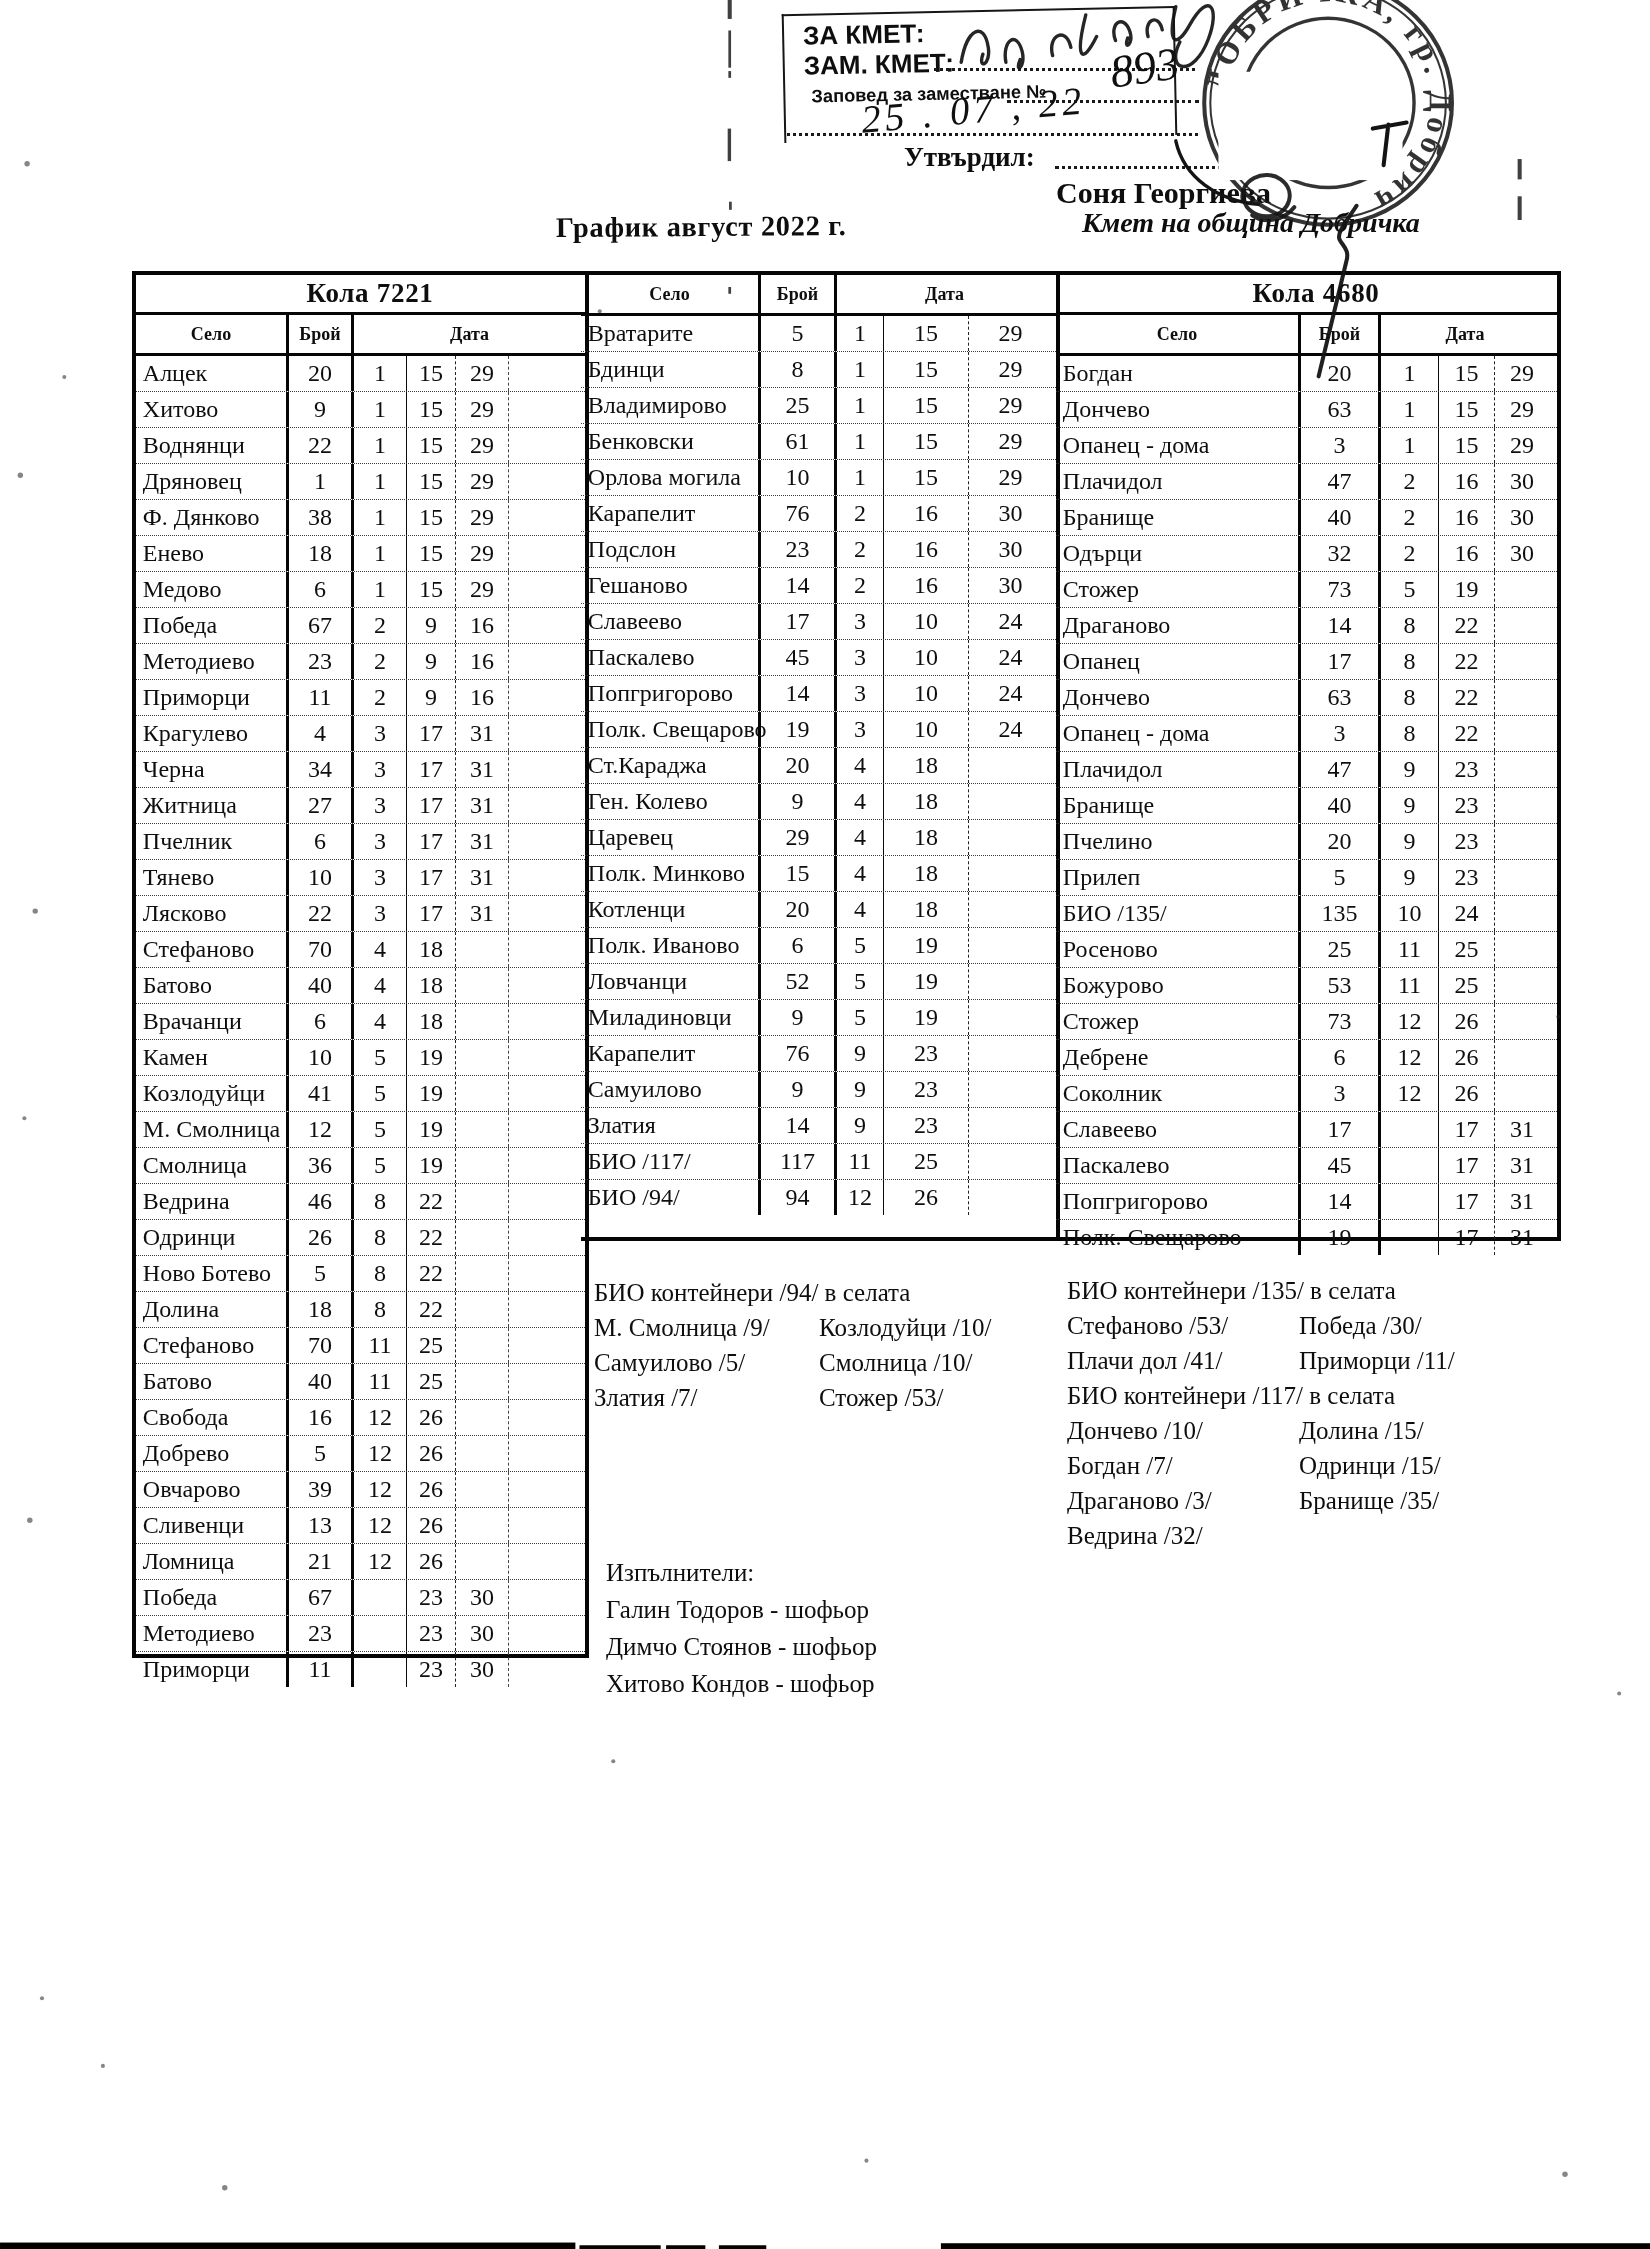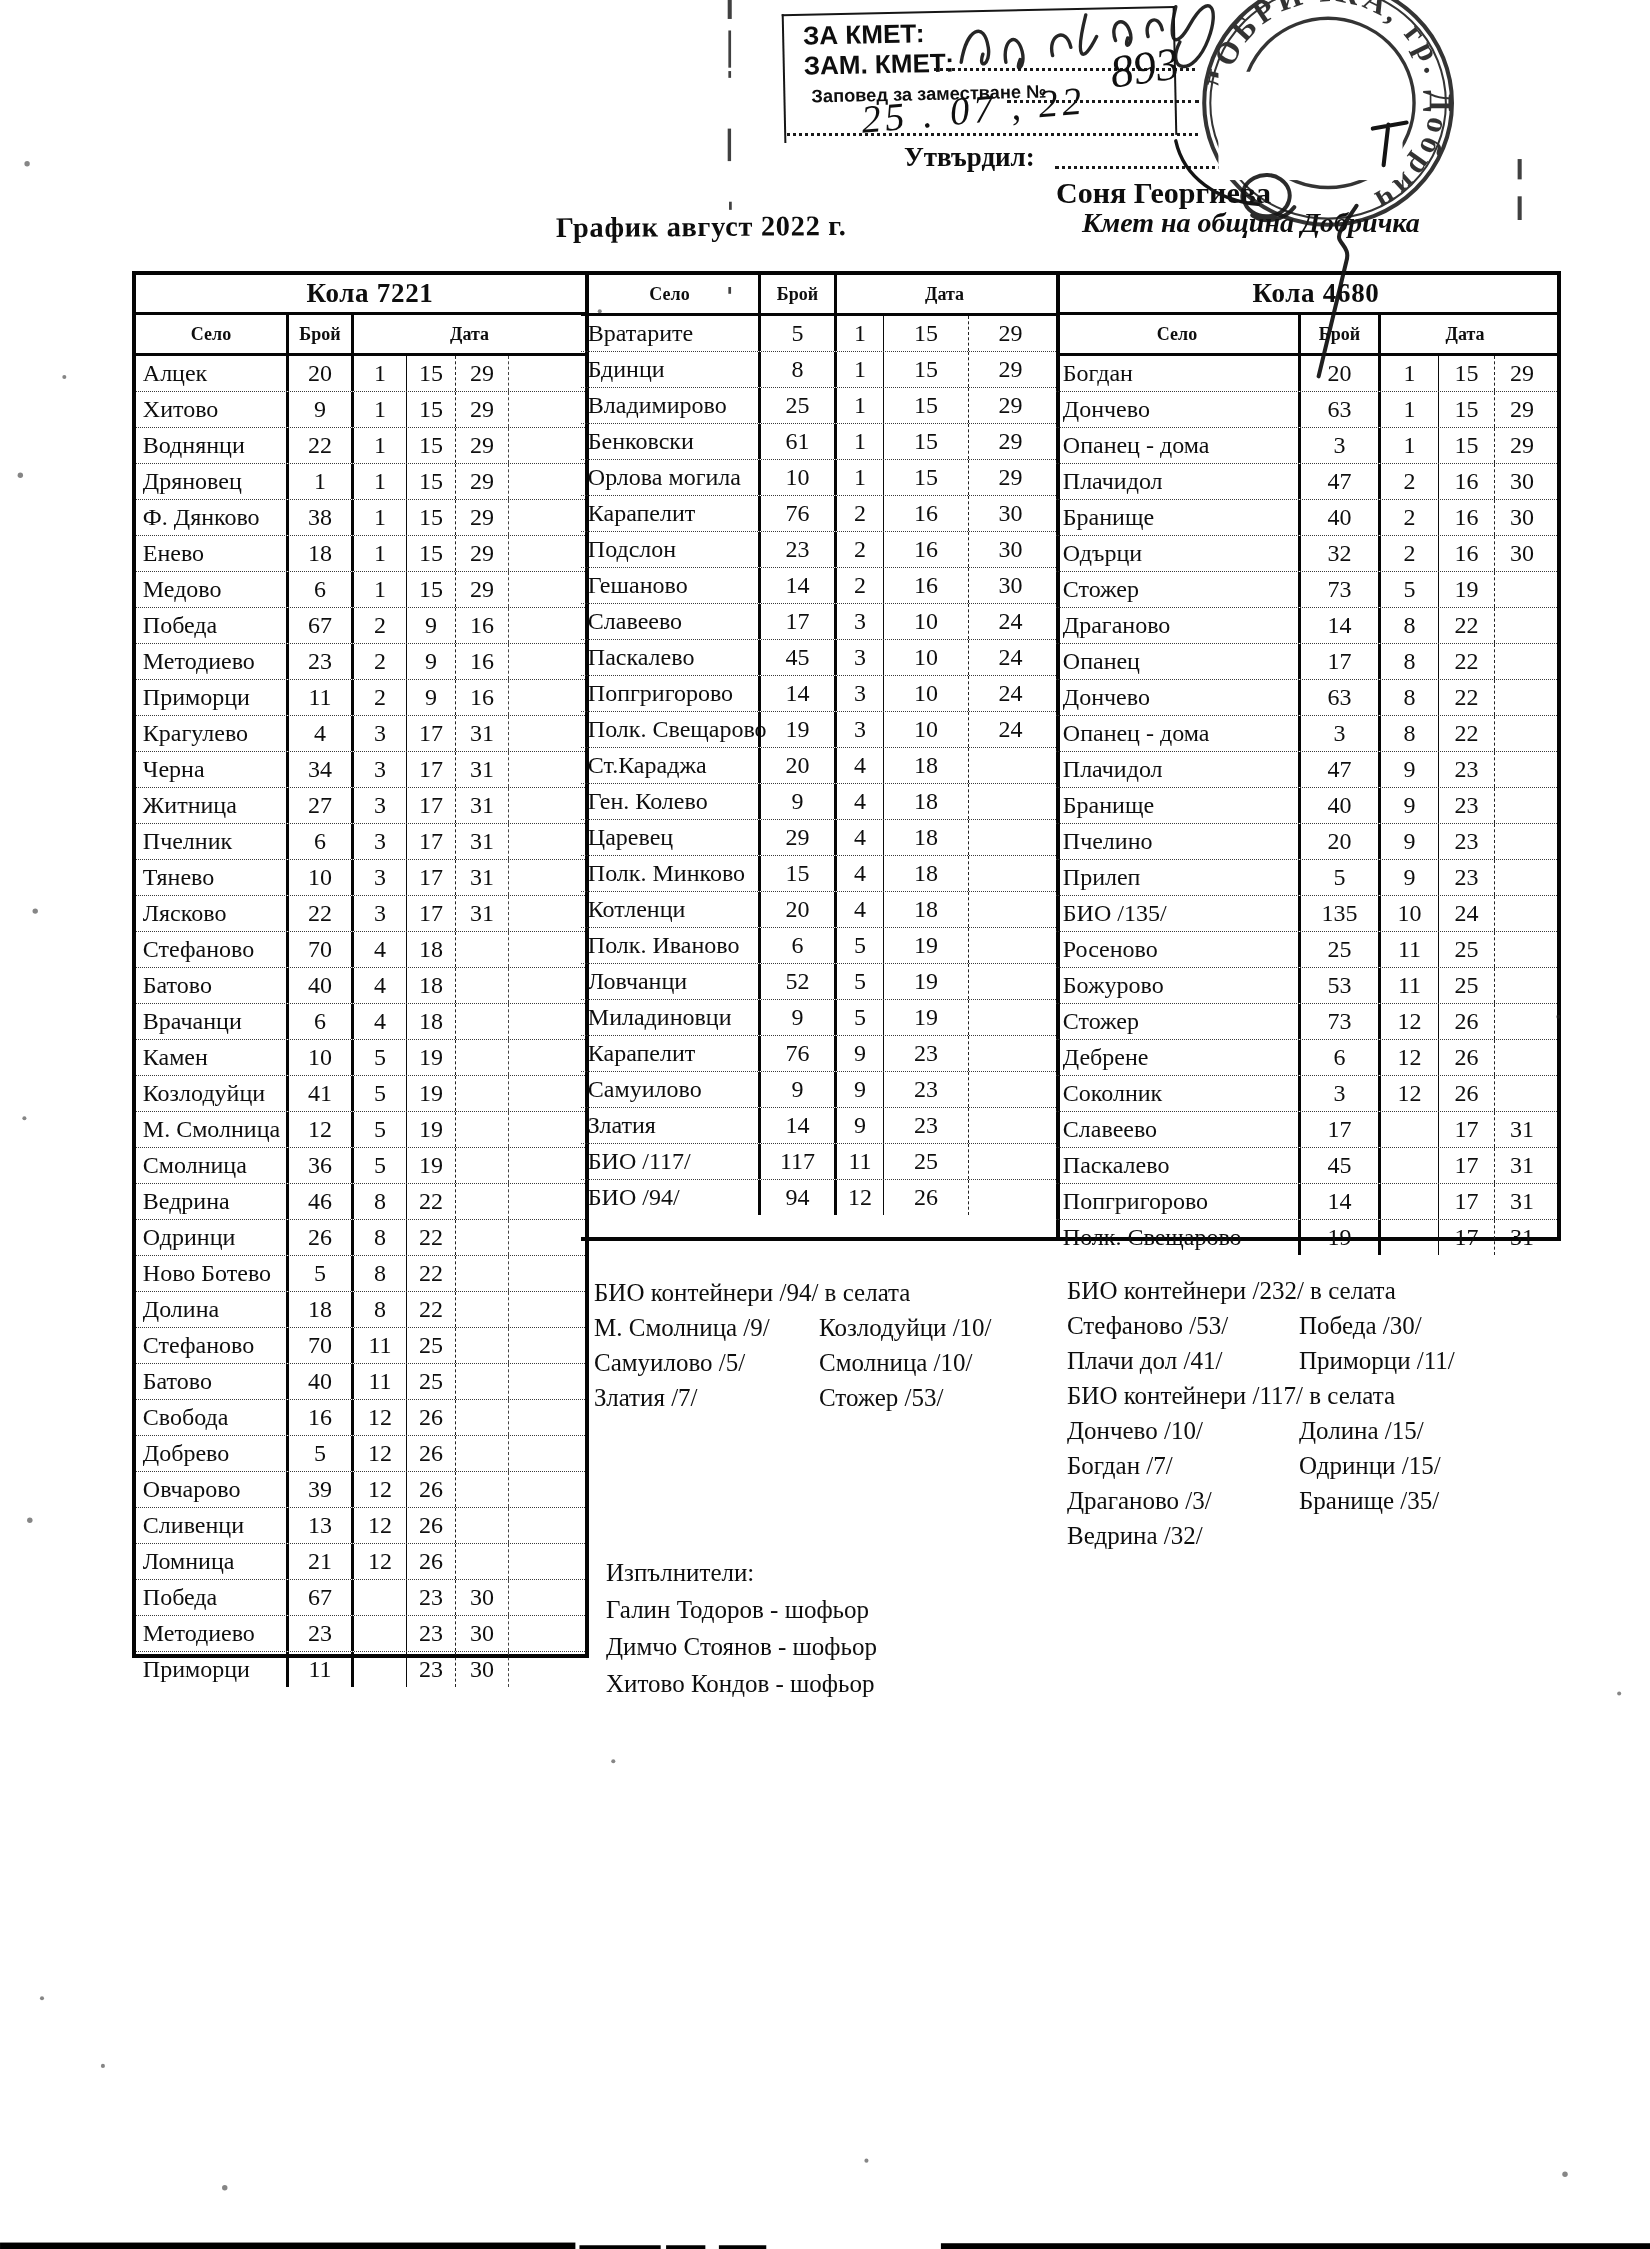--- a/index.html
+++ b/index.html
@@ -906,21 +906,21 @@
         </div>
 
         <div class="pair pair-94">
           <span>Златия /7/</span>
           <span>Стожер /53/</span>
         </div>
       </div>
   </div>
 
   <div class="abs notes" style="left:1067px;top:1273px;">
-    <div class="note-title">БИО контейнери /232/ в селата</div>
+    <div class="note-title">БИО контейнери /135/ в селата</div>
     <div>
 
         <div class="pair pair-r">
           <span>Стефаново /53/</span>
           <span>Победа /30/</span>
         </div>
 
         <div class="pair pair-r">
           <span>Плачи дол /41/</span>
           <span>Приморци /11/</span>

